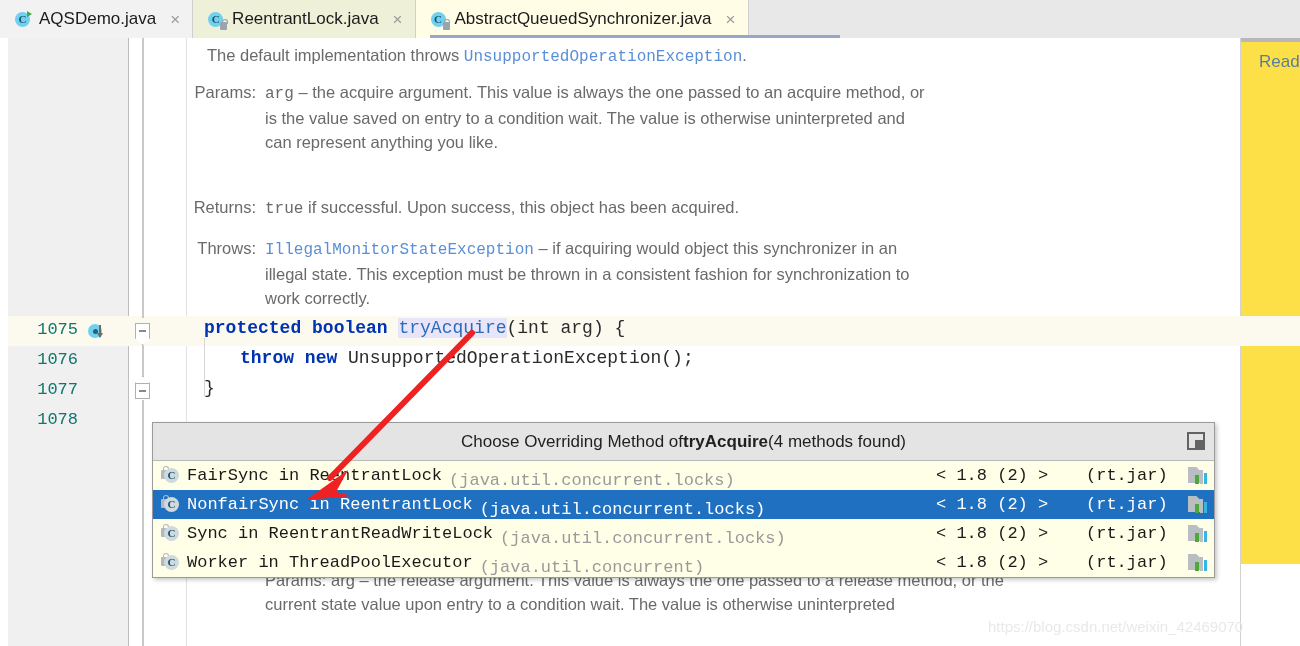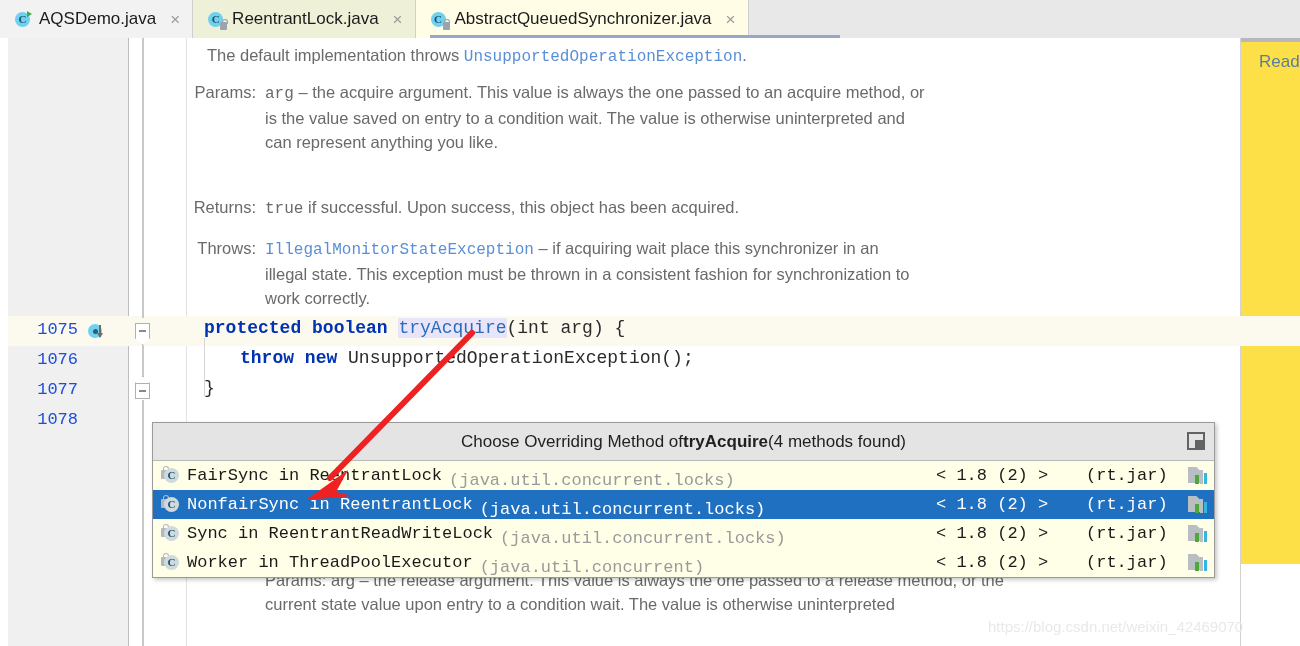--- a/index.html
+++ b/index.html
@@ -99,21 +99,21 @@
   .jd .mono{font-family:"Liberation Mono", monospace;font-size:16px;text-align:center;}
   .jd .type{color:#5a8fd6;font-family:"Liberation Mono", monospace;font-size:16px;}
   .jdrow{display:flex;}
   .jdlabel{width:78px;flex:0 0 78px;text-align:right;padding-right:9px;box-sizing:border-box;}
   .jdbody{flex:1;}
 
   
   .codearea{position:absolute;left:0;top:0;width:1300px;height:608px;pointer-events:none;}
   .lnum{
     position:absolute;width:70px;text-align:right;
-    font-family:"Liberation Mono", monospace;font-size:17px;color:#1d4ed8;
+    font-family:"Liberation Mono", monospace;font-size:17px;color:#0f766e;
   }
   .codeline{
     position:absolute;left:196px;
     font-family:"Liberation Mono", monospace;font-size:18px;color:#2b2b2b;
     white-space:pre;
   }
   .kw{color:#0033b3;font-weight:bold;}
   .mname{color:#2b6cb8;background:#e8e5fb;}
   .hl-row{position:absolute;left:0;width:1300px;height:30px;background:#fcfaee;}
 
@@ -267,21 +267,21 @@
           </div>
         </div>
       </div>
 
       <div class="jd" style="left:0px;top:198px;width:1010px;">
         <div class="jdrow">
           <div class="jdlabel">Throws:</div>
           <div class="jdbody">
             <span class="type">IllegalMonitorStateException</span>
             <span>–</span>
-            <span>if acquiring wait place this synchronizer in an</span>
+            <span>if acquiring would object this synchronizer in an</span>
           </div>
         </div>
         <div class="jdrow">
           <div class="jdlabel"></div>
           <div class="jdbody"><span>illegal state. This exception must be thrown in a consistent fashion for synchronization to</span></div>
         </div>
         <div class="jdrow">
           <div class="jdlabel"></div>
           <div class="jdbody"><span>work correctly.</span></div>
         </div>

